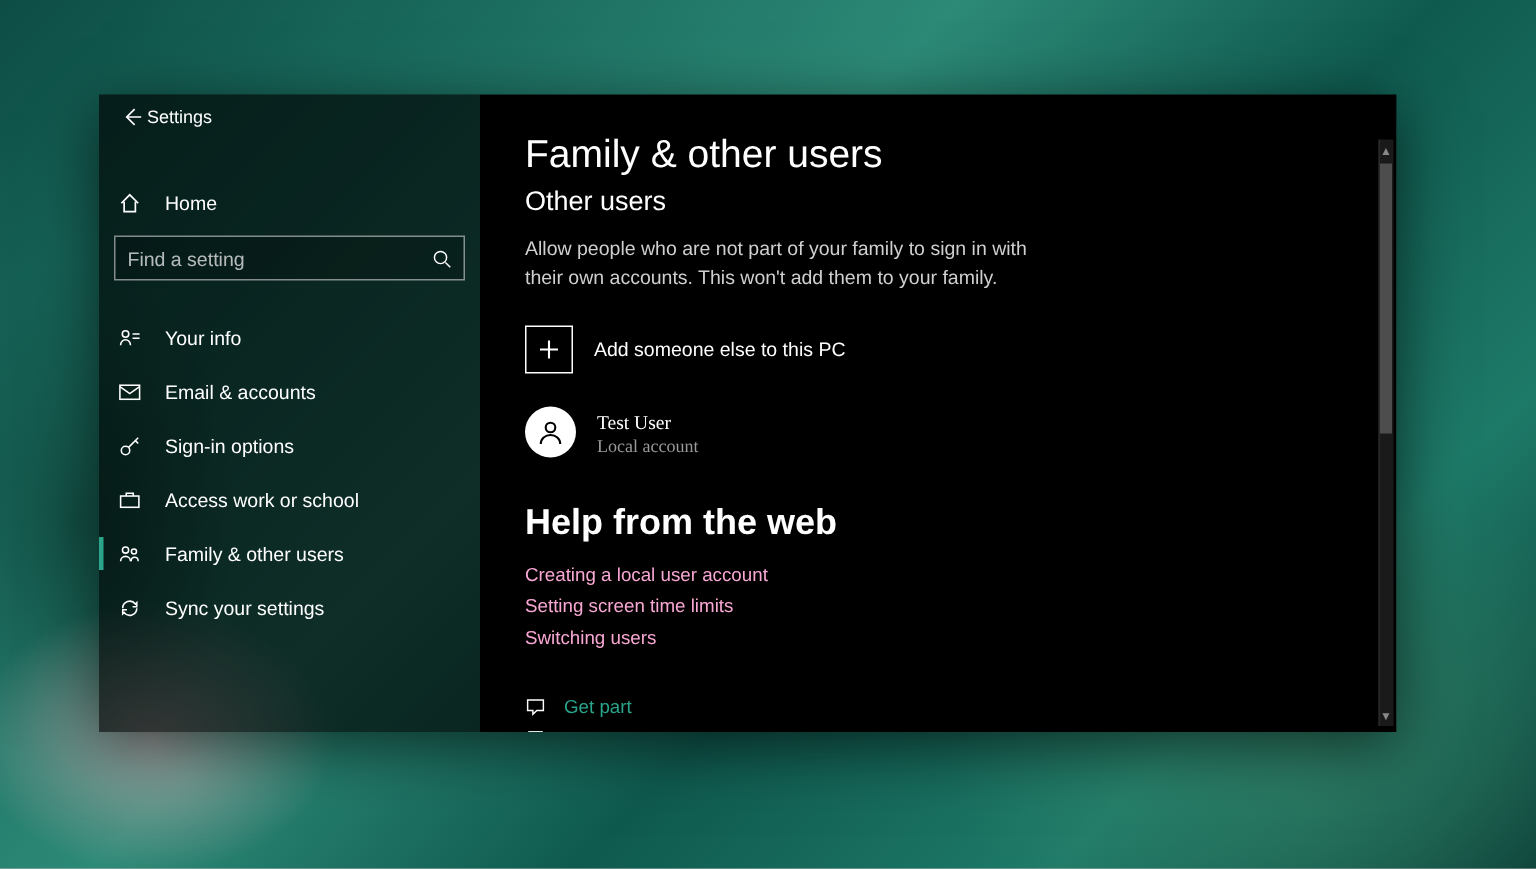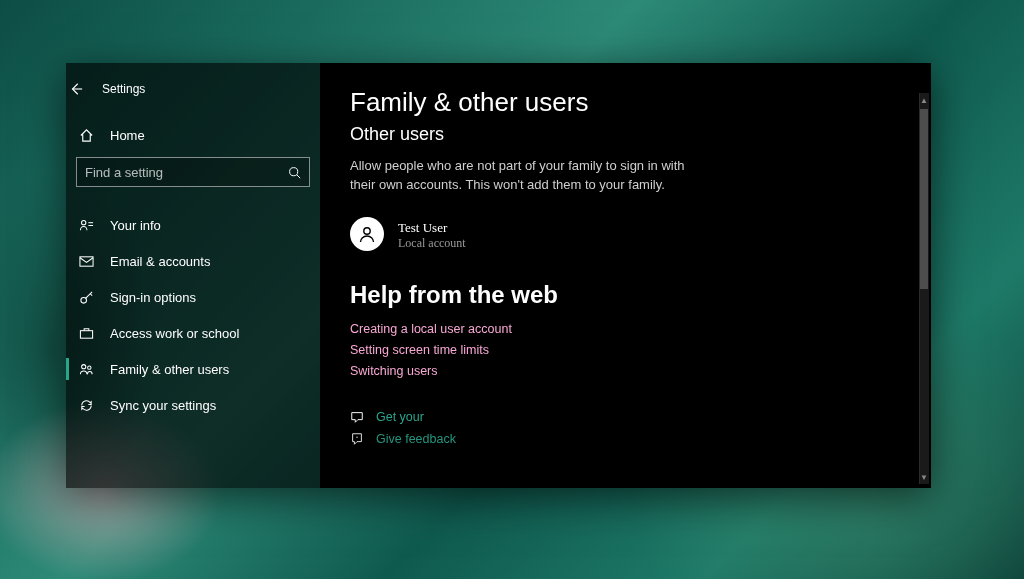--- a/index.html
+++ b/index.html
@@ -37,21 +37,21 @@
     color: #fff; font-size: 10px;
   }
 
   .sidebar {
     width: 254px; height: 100%;
     background: rgba(0,0,0,0.25);
     padding-top: 8px;
     position: relative;
     flex-shrink: 0;
   }
-  .sb-row { display:flex; align-items:center; height:32px; gap:16px; color:#fff; }
+  .sb-row { display:flex; height:32px; padding-left:12px; gap:0; color:#fff; }
   .sb-row.title { height:36px; }
   .sb-row.title .app-title { font-size:12px; }
   .back-arrow { width:20px; display:inline-flex; justify-content:center; }
   .home-row { margin-top:8px; height:36px; }
   .search-wrap { padding: 4px 10px 10px 10px; }
   .search-box {
     position: relative; display:flex; align-items:center;
     border:1px solid rgba(255,255,255,0.5); height:30px; padding:0 8px;
     background: rgba(0,0,0,0.2);
   }
@@ -235,20 +235,29 @@
       </div>
 
     </div>
   </div>
 
   <div class="content">
     <h1 class="page-title">Family &amp; other users</h1>
     <h2 class="section-title">Other users</h2>
     <p class="desc">Allow people who are not part of your family to sign in with their own accounts. This won't add them to your family.</p>
 
+    <div class="add-row">
+      <div class="add-box">
+        <svg width="14" height="14" viewBox="0 0 14 14">
+            <line x1="7" y1="1" x2="7" y2="13" stroke="#fff" stroke-width="1.4"></line>
+            <line x1="1" y1="7" x2="13" y2="7" stroke="#fff" stroke-width="1.4"></line>
+          </svg>
+      </div>
+      <span class="add-label">Add someone else to this PC</span>
+    </div>
 
     <div class="user-row">
       <div class="avatar">
         <svg width="20" height="20" viewBox="0 0 20 20">
             <circle cx="10" cy="7" r="3.2" fill="none" stroke="#000" stroke-width="1.4"></circle>
             <path d="M3.5 18c0-3.5 3-6 6.5-6s6.5 2.5 6.5 6" fill="none" stroke="#000" stroke-width="1.4"></path>
           </svg>
       </div>
       <div class="user-meta">
         <div class="uname">Test User</div>
@@ -263,21 +272,21 @@
       <a href="#">Switching users</a>
     </div>
 
     <div class="footer-actions">
       <div class="fa-row">
         <span class="ic">
           <svg width="14" height="14" viewBox="0 0 16 16">
               <path d="M2 3h12v8H9l-3 3v-3H2z" fill="none" stroke="#fff" stroke-width="1.1"></path>
             </svg>
         </span>
-        <span>Get your</span>
+        <span>Get part</span>
       </div>
       <div class="fa-row clipped">
         <span class="ic">
           <svg width="14" height="14" viewBox="0 0 16 16">
               <path d="M3 2h10v9H8l-3 3v-3H3z" fill="none" stroke="#fff" stroke-width="1.1"></path>
               <circle cx="8" cy="6" r="0.8" fill="#fff"></circle>
             </svg>
         </span>
         <span>Give feedback</span>
       </div>

